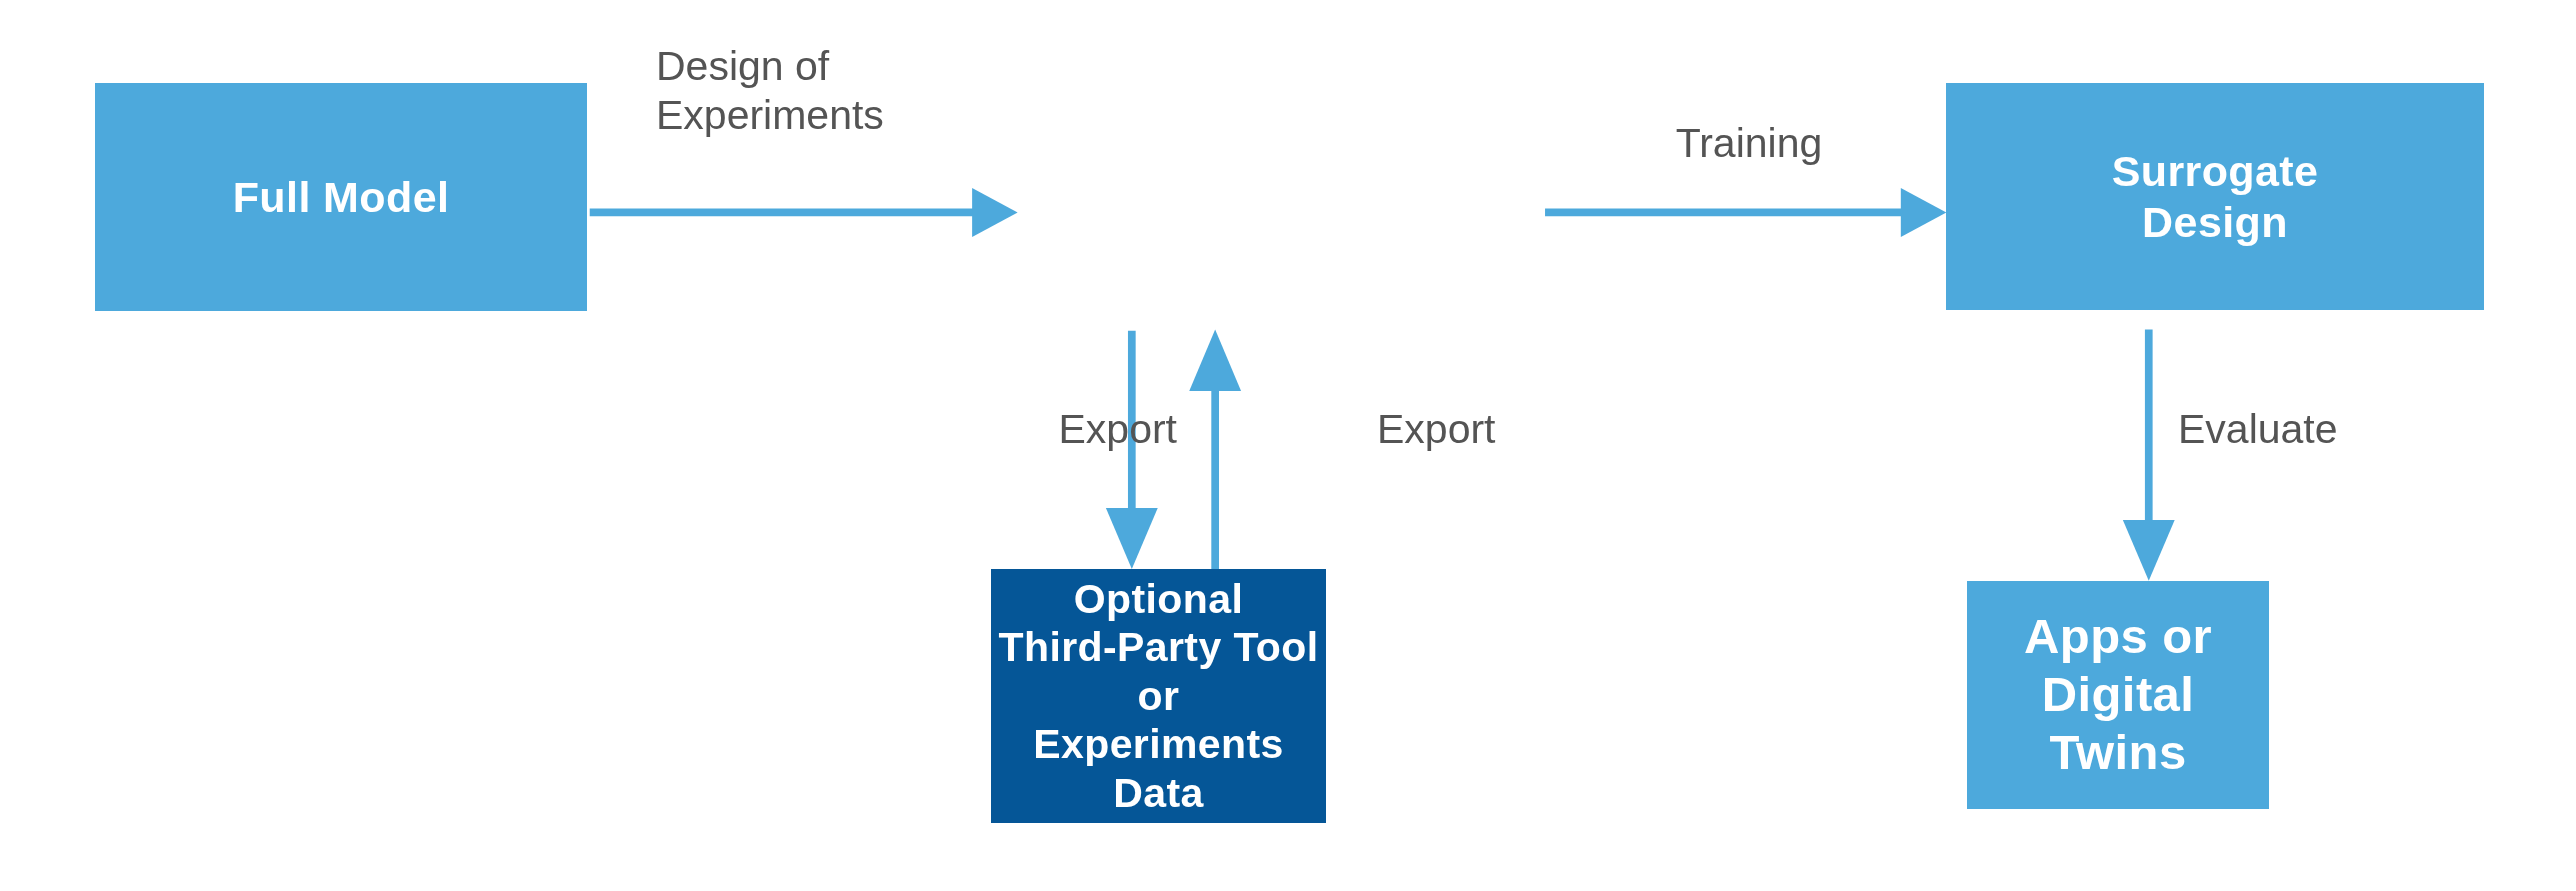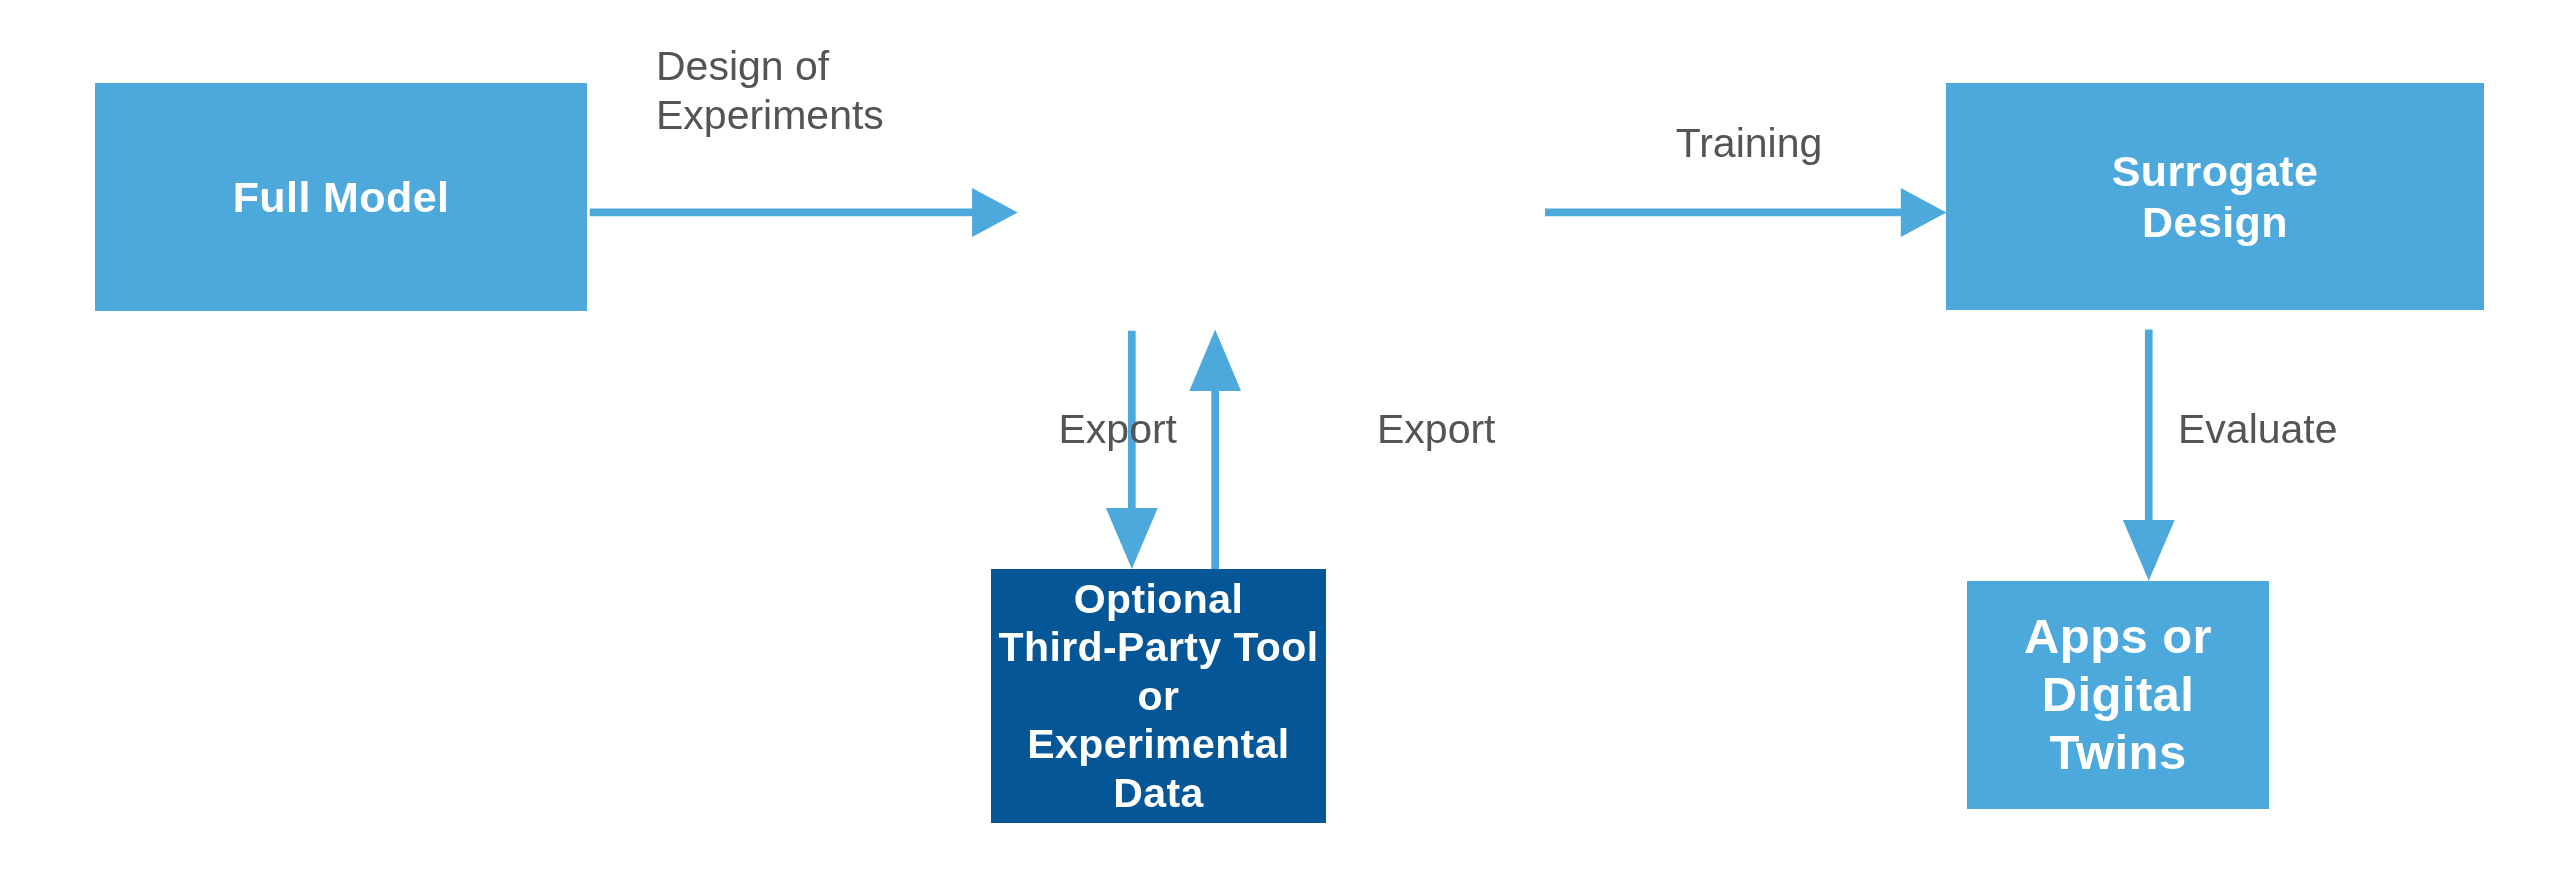--- a/index.html
+++ b/index.html
@@ -101,21 +101,21 @@
 
 
   <div class="node node-light" id="node-surrogate-model">
     <span>Surrogate
 Design</span>
   </div>
 
   <div class="node node-dark" id="node-optional-tool">
     <span>Optional
 Third-Party Tool or
-Experimental Data</span>
+Experiments Data</span>
   </div>
 
   <div class="node node-light" id="node-apps-twins">
     <span>Apps or
 Digital Twins</span>
   </div>
 
   <div class="edge-label" id="label-doe">Design of
 Experiments</div>
 

